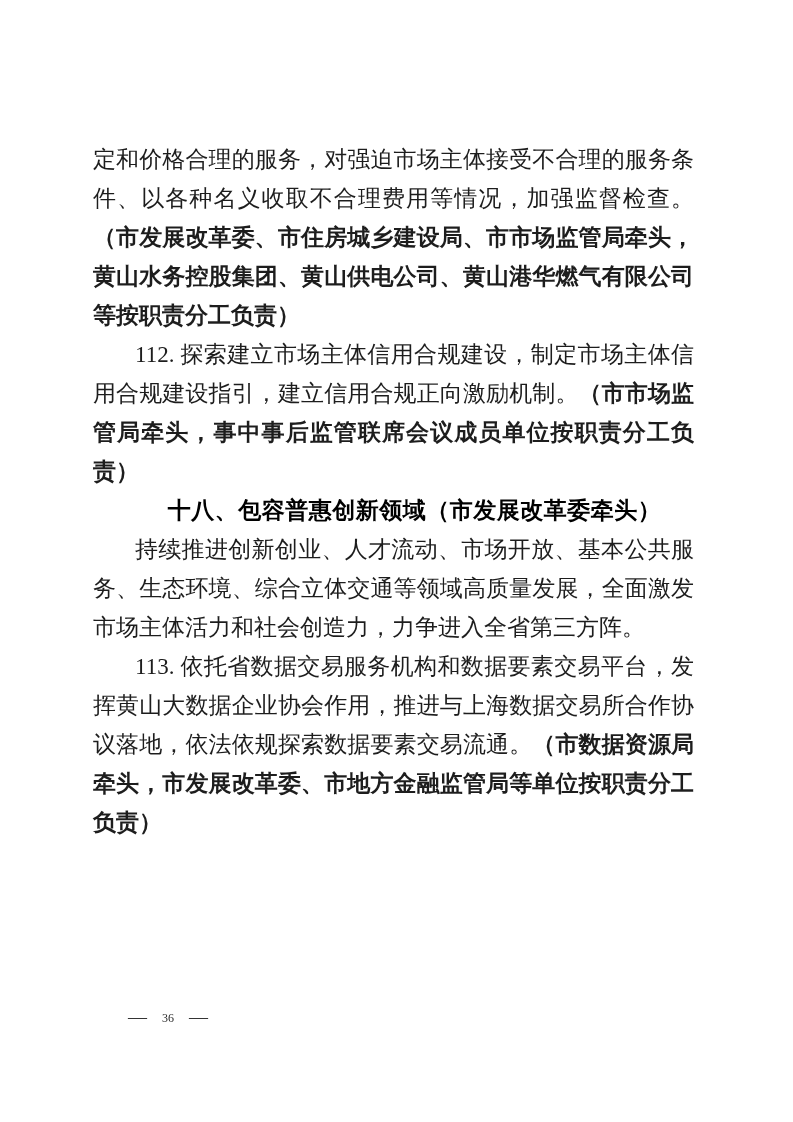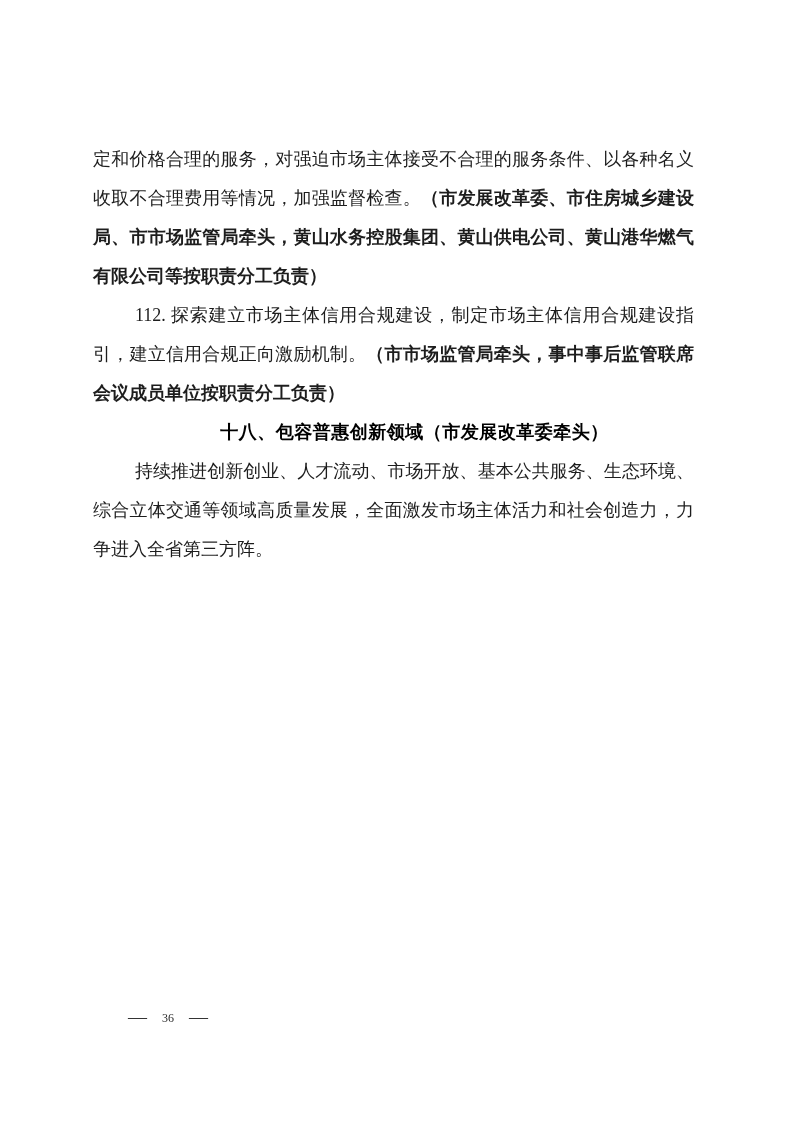--- a/index.html
+++ b/index.html
@@ -14,21 +14,21 @@
     background: var(--bg-color, #ffffff);
     font-family: "Liberation Serif", "DejaVu Serif", serif;
     overflow: hidden;
   }
   .content {
     position: absolute;
     left: 93px;
     top: 140px;
     width: 601px;
     color: var(--text-color, #1d1d1d);
-    font-size: 18px;
+    font-size: 23px;
     line-height: 39px;
     text-align: justify;
     text-justify: inter-ideograph;
   }
   .para {
     margin: 0;
     padding: 0;
   }
   .para.indent {
     text-indent: 42px;
@@ -67,19 +67,20 @@
 </style>
 </head>
 <body>
 
 <div class="page">
   <div class="content" id="doc-content">
       <p class="para body"><span class="run">定和价格合理的服务，对强迫市场主体接受不合理的服务条件、以各种名义收取不合理费用等情况，加强监督检查。</span><span class="run bold">（市发展改革委、市住房城乡建设局、市市场监管局牵头，黄山水务控股集团、黄山供电公司、黄山港华燃气有限公司等按职责分工负责）</span></p>
       <p class="para body indent"><span class="run">112. 探索建立市场主体信用合规建设，制定市场主体信用合规建设指引，建立信用合规正向激励机制。</span><span class="run bold">（市市场监管局牵头，事中事后监管联席会议成员单位按职责分工负责）</span></p>
       <p class="para heading indent"><span class="run bold">十八、包容普惠创新领域（市发展改革委牵头）</span></p>
       <p class="para body indent"><span class="run">持续推进创新创业、人才流动、市场开放、基本公共服务、生态环境、综合立体交通等领域高质量发展，全面激发市场主体活力和社会创造力，力争进入全省第三方阵。</span></p>
+      <p class="para body indent"><span class="run">113. 依托省数据交易服务机构和数据要素交易平台，发挥黄山大数据企业协会作用，推进与上海数据交易所合作协议落地，依法依规探索数据要素交易流通。</span><span class="run bold">（市数据资源局牵头，市发展改革委、市地方金融监管局等单位按职责分工负责）</span></p>
     </div>
   <div class="footer">
     <span class="dash">—</span>
     <span class="pagenum">36</span>
     <span class="dash">—</span>
   </div>
 </div>
 
 </body></html>

